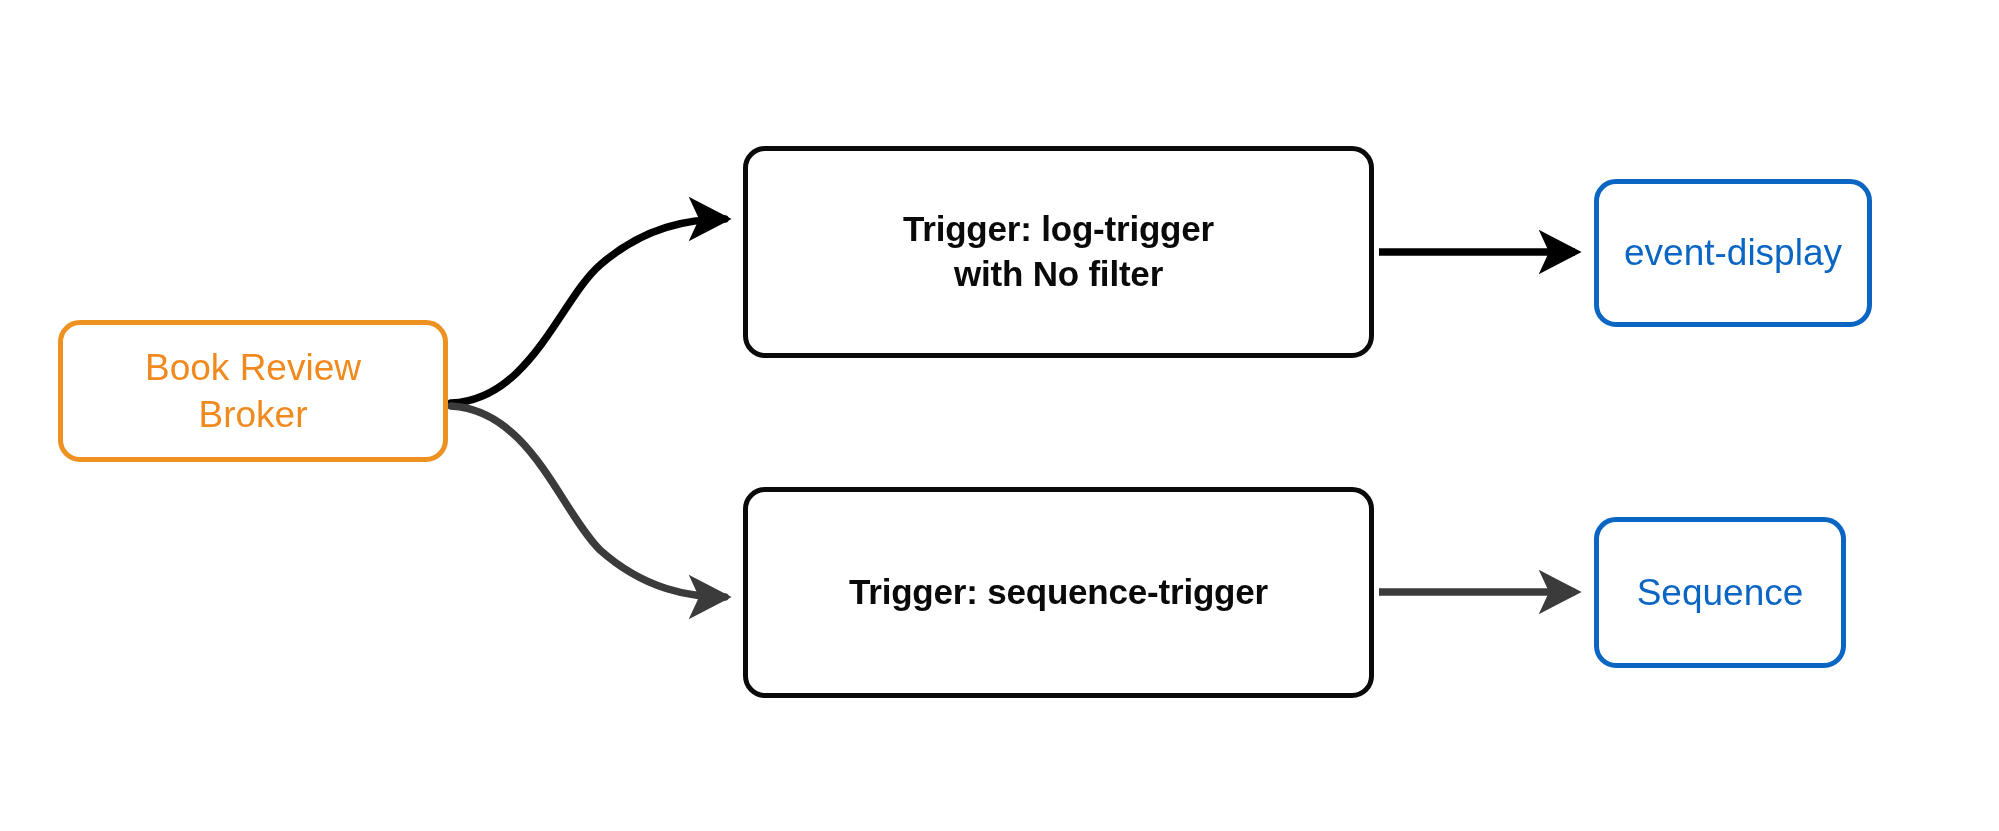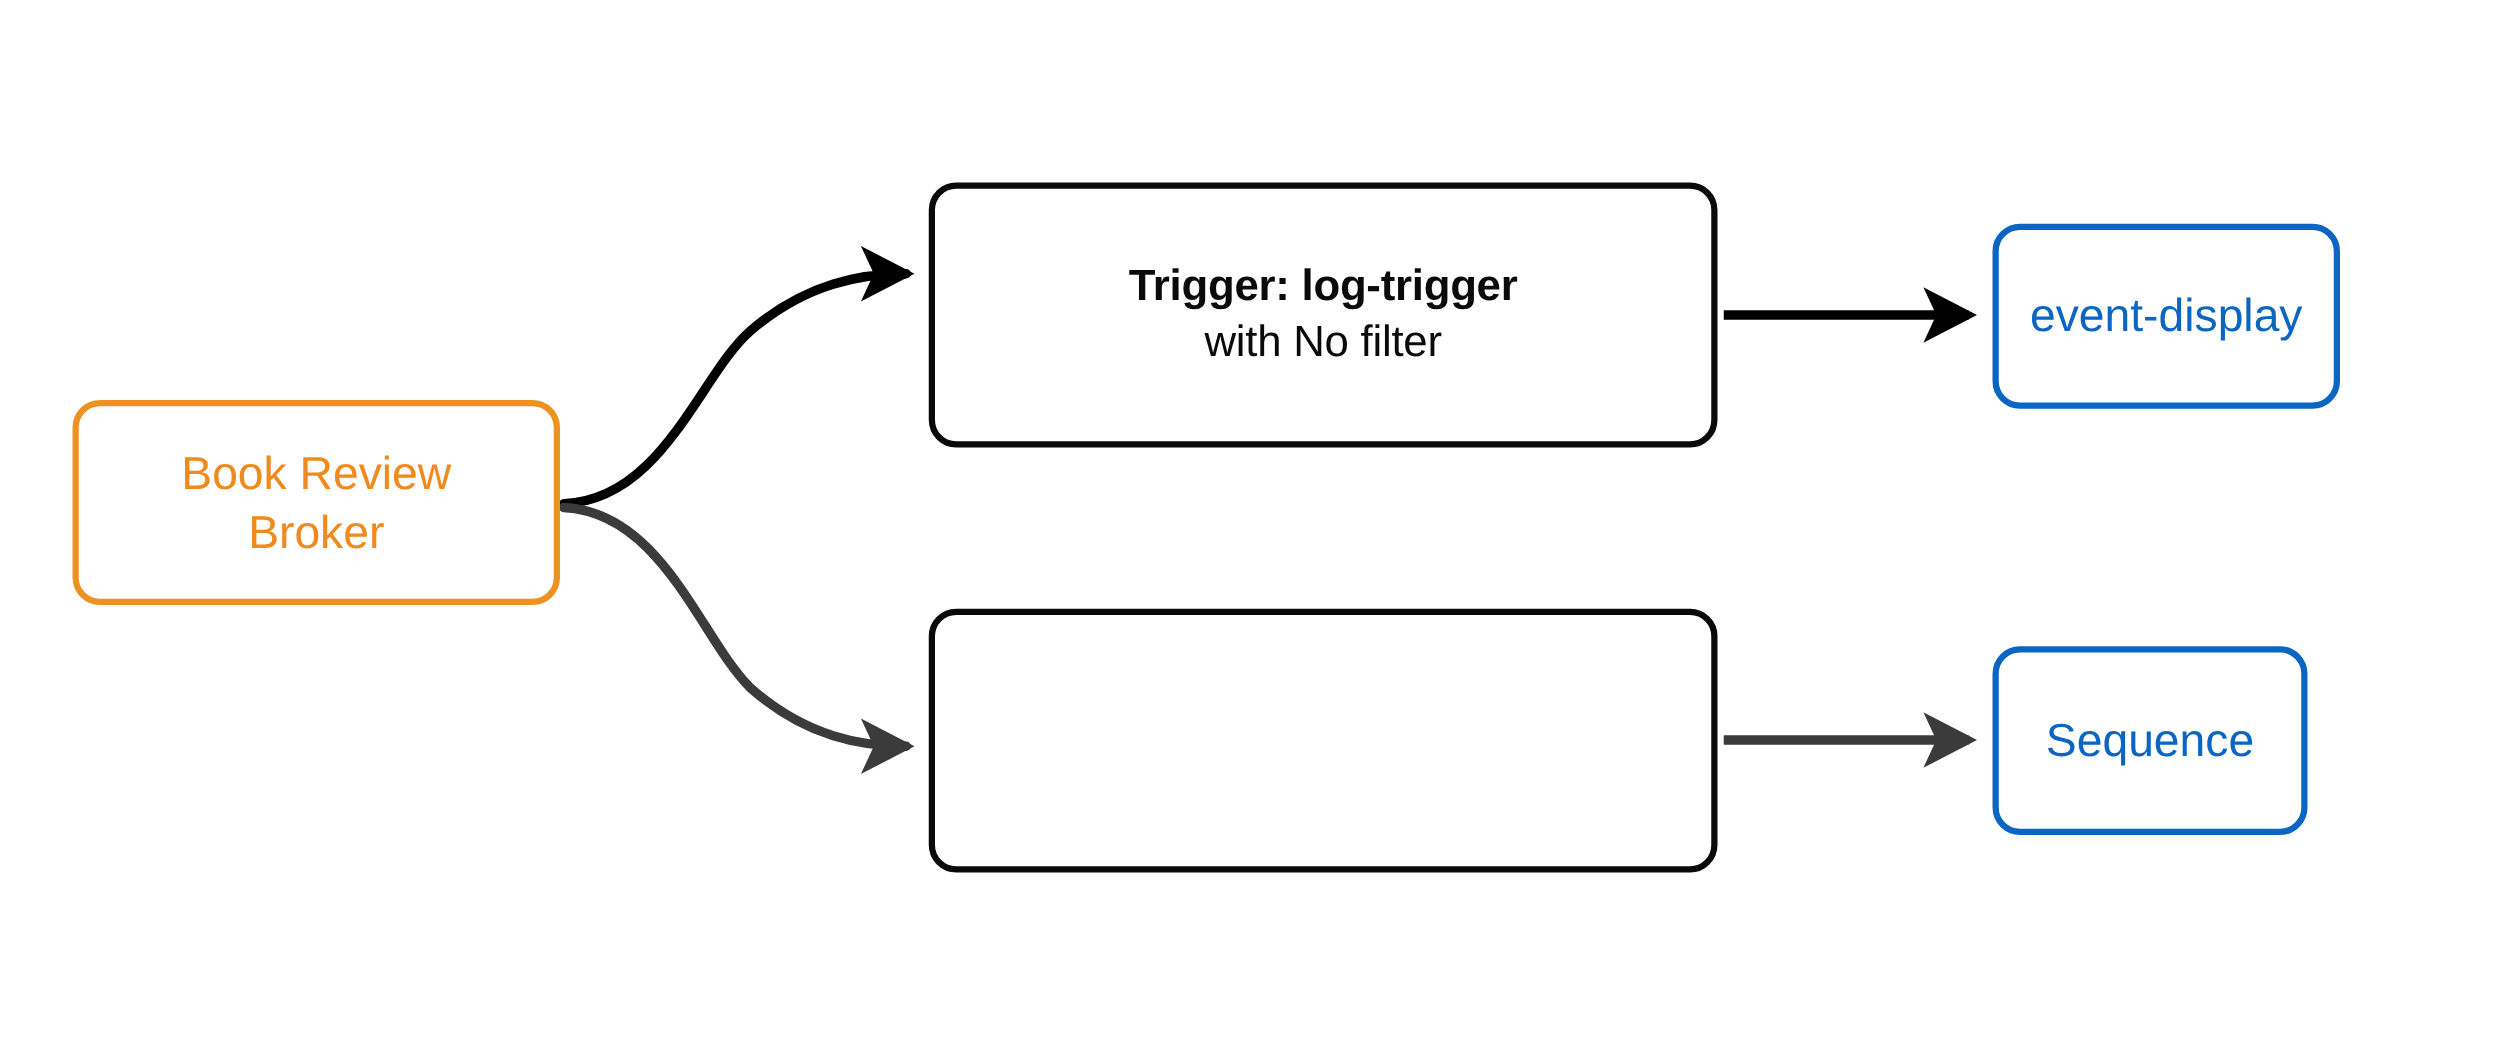--- a/index.html
+++ b/index.html
@@ -59,33 +59,33 @@
     font-weight: 400;
   }
   .trigger-title {
     font-size: 35px;
     font-weight: 700;
     letter-spacing: -0.2px;
     white-space: nowrap;
   }
   .trigger-sub {
     font-size: 35px;
-    font-weight: 400;
+    font-weight: 700;
     letter-spacing: -0.2px;
     white-space: nowrap;
   }
   .broker-line {
     white-space: nowrap;
   }
   .sink-label {
     white-space: nowrap;
   }
 
   
-  #node-broker        { left: 58px;   top: 320px; width: 390px; height: 164px; align-items: center; }
+  #node-broker        { left: 58px;   top: 320px; width: 390px; height: 142px; align-items: center; }
   #node-trigger-log   { left: 743px;  top: 146px; width: 631px; height: 212px; }
   #node-trigger-seq   { left: 743px;  top: 487px; width: 631px; height: 211px; }
   #node-sink-event    { left: 1594px; top: 179px; width: 278px; height: 148px; }
   #node-sink-sequence { left: 1594px; top: 517px; width: 252px; height: 151px; }
 </style>
 </head>
 <body>
 
 <div id="diagram-root">
 
@@ -112,20 +112,21 @@
     <span class="broker-line">Book Review</span>
     <span class="broker-line">Broker</span>
   </div>
 
   <div id="node-trigger-log" class="node node-trigger">
     <span class="trigger-title">Trigger: log-trigger</span>
     <span class="trigger-sub">with No filter</span>
   </div>
 
   <div id="node-trigger-seq" class="node node-trigger">
+    <span class="trigger-title">Trigger: sequence-trigger</span>
   </div>
 
   <div id="node-sink-event" class="node node-sink">
     <span class="sink-label">event-display</span>
   </div>
 
   <div id="node-sink-sequence" class="node node-sink">
     <span class="sink-label">Sequence</span>
   </div>
 

